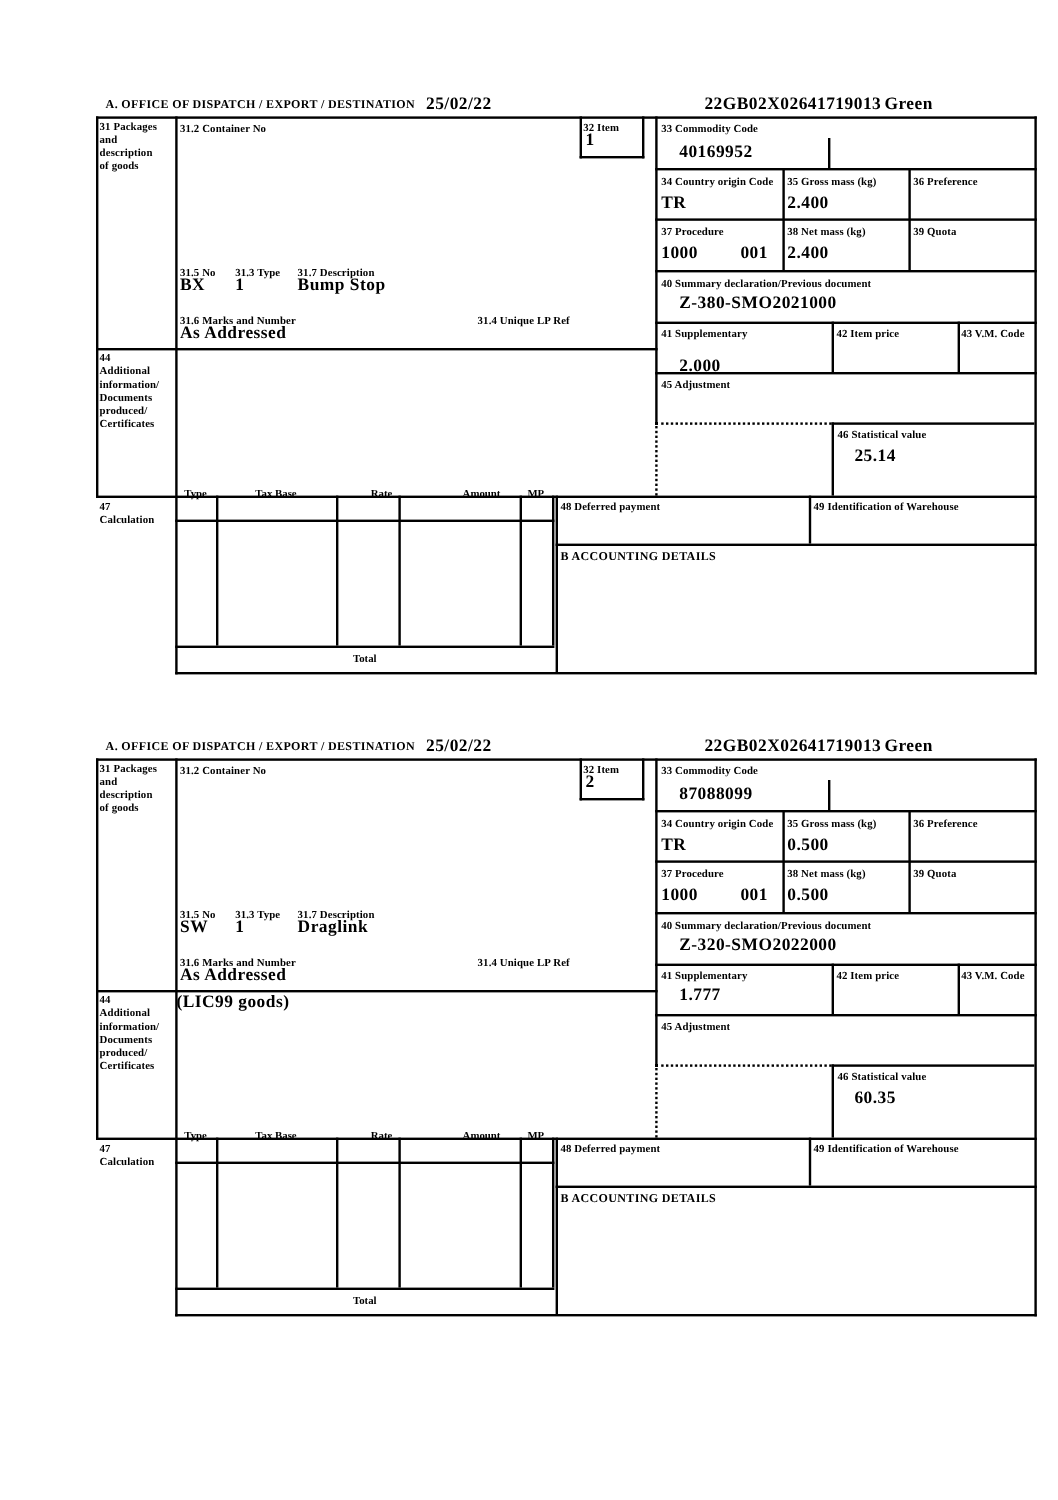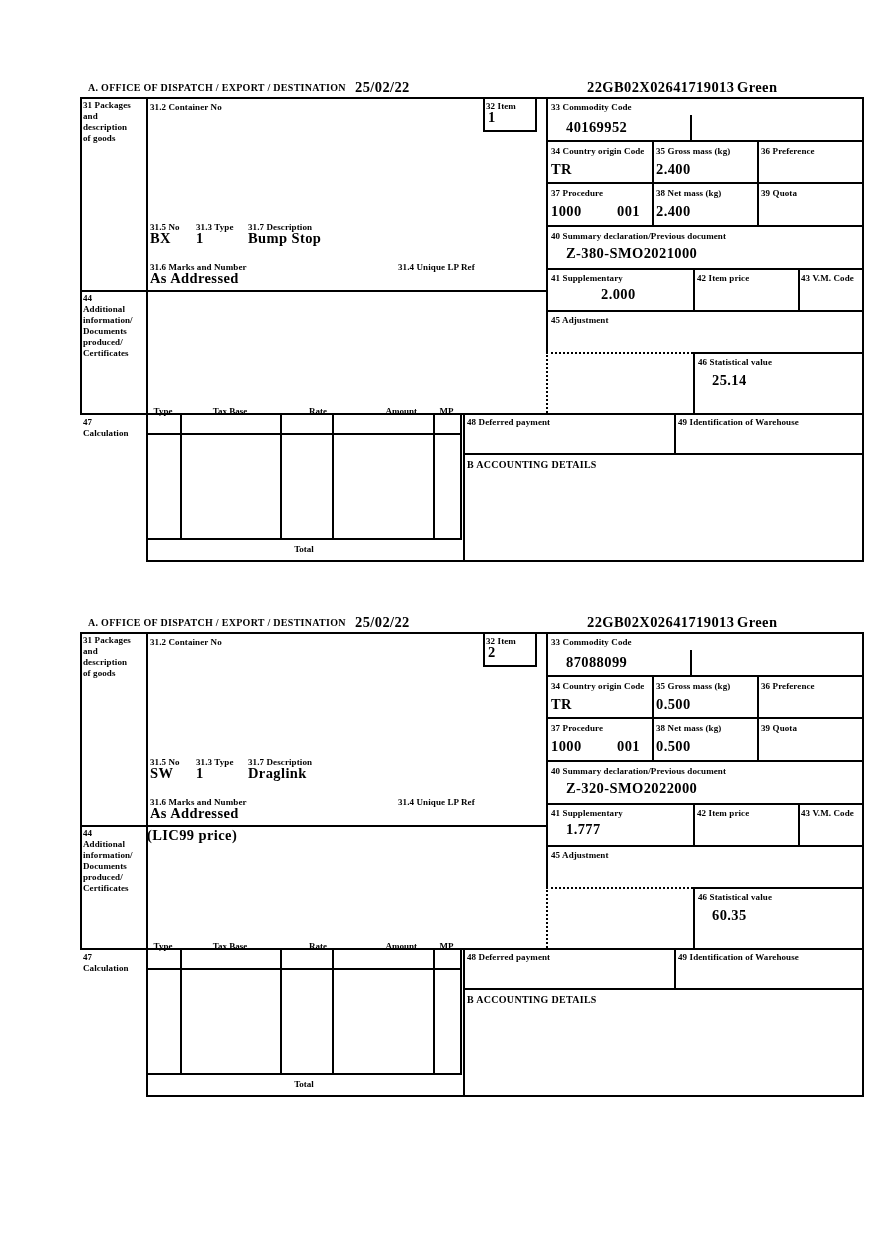--- a/index.html
+++ b/index.html
@@ -103,21 +103,21 @@
     <div class="lbl" style="left:471px;top:108px;">37 Procedure</div>
     <div class="val" style="left:471px;top:124px;">1000</div>
     <div class="val" style="left:537px;top:124px;">001</div>
     <div class="lbl" style="left:576px;top:108px;">38 Net mass (kg)</div>
     <div class="val" style="left:576px;top:124px;">2.400</div>
     <div class="lbl" style="left:681px;top:108px;">39 Quota</div>
 
     <div class="lbl" style="left:471px;top:151px;">40 Summary declaration/Previous document</div>
     <div class="val" style="left:486px;top:166px;">Z-380-SMO2021000</div>
     <div class="lbl" style="left:471px;top:193px;">41 Supplementary</div>
-    <div class="val" style="left:486px;top:207px;margin-left:35px;">2.000</div>
+    <div class="val" style="left:486px;top:218px;">2.000</div>
     <div class="lbl" style="left:617px;top:193px;">42 Item price</div>
     <div class="lbl" style="left:721px;top:193px;">43 V.M. Code</div>
     <div class="lbl" style="left:471px;top:235px;">45 Adjustment</div>
     <div class="lbl" style="left:618px;top:277px;">46 Statistical value</div>
     <div class="val" style="left:632px;top:293px;text-align:center;">25.14</div>
 
     <div class="lbl" style="left:3px;top:213px;">44
 Additional
 information/
 Documents
@@ -228,21 +228,21 @@
     <div class="lbl" style="left:471px;top:235px;">45 Adjustment</div>
     <div class="lbl" style="left:618px;top:277px;">46 Statistical value</div>
     <div class="val" style="left:632px;top:293px;">60.35</div>
 
     <div class="lbl" style="left:3px;top:213px;">44
 Additional
 information/
 Documents
 produced/
 Certificates</div>
-    <div class="val" style="left:67px;top:213px;">(LIC99 price)</div>
+    <div class="val" style="left:67px;top:213px;">(LIC99 goods)</div>
 
     <div class="lbl" style="left:3px;top:337px;">47
 Calculation</div>
     <div class="th ctr" style="left:66px;width:34px;">Type</div>
     <div class="th ctr" style="left:100px;width:100px;">Tax Base</div>
     <div class="th rgt" style="left:200px;width:52px;padding-right:5px;">Rate</div>
     <div class="th rgt" style="left:252px;width:101px;padding-right:16px;">Amount</div>
     <div class="th ctr" style="left:353px;width:27px;">MP</div>
     <div class="th ctr" style="left:66px;width:316px;top:464px;">Total</div>
 

